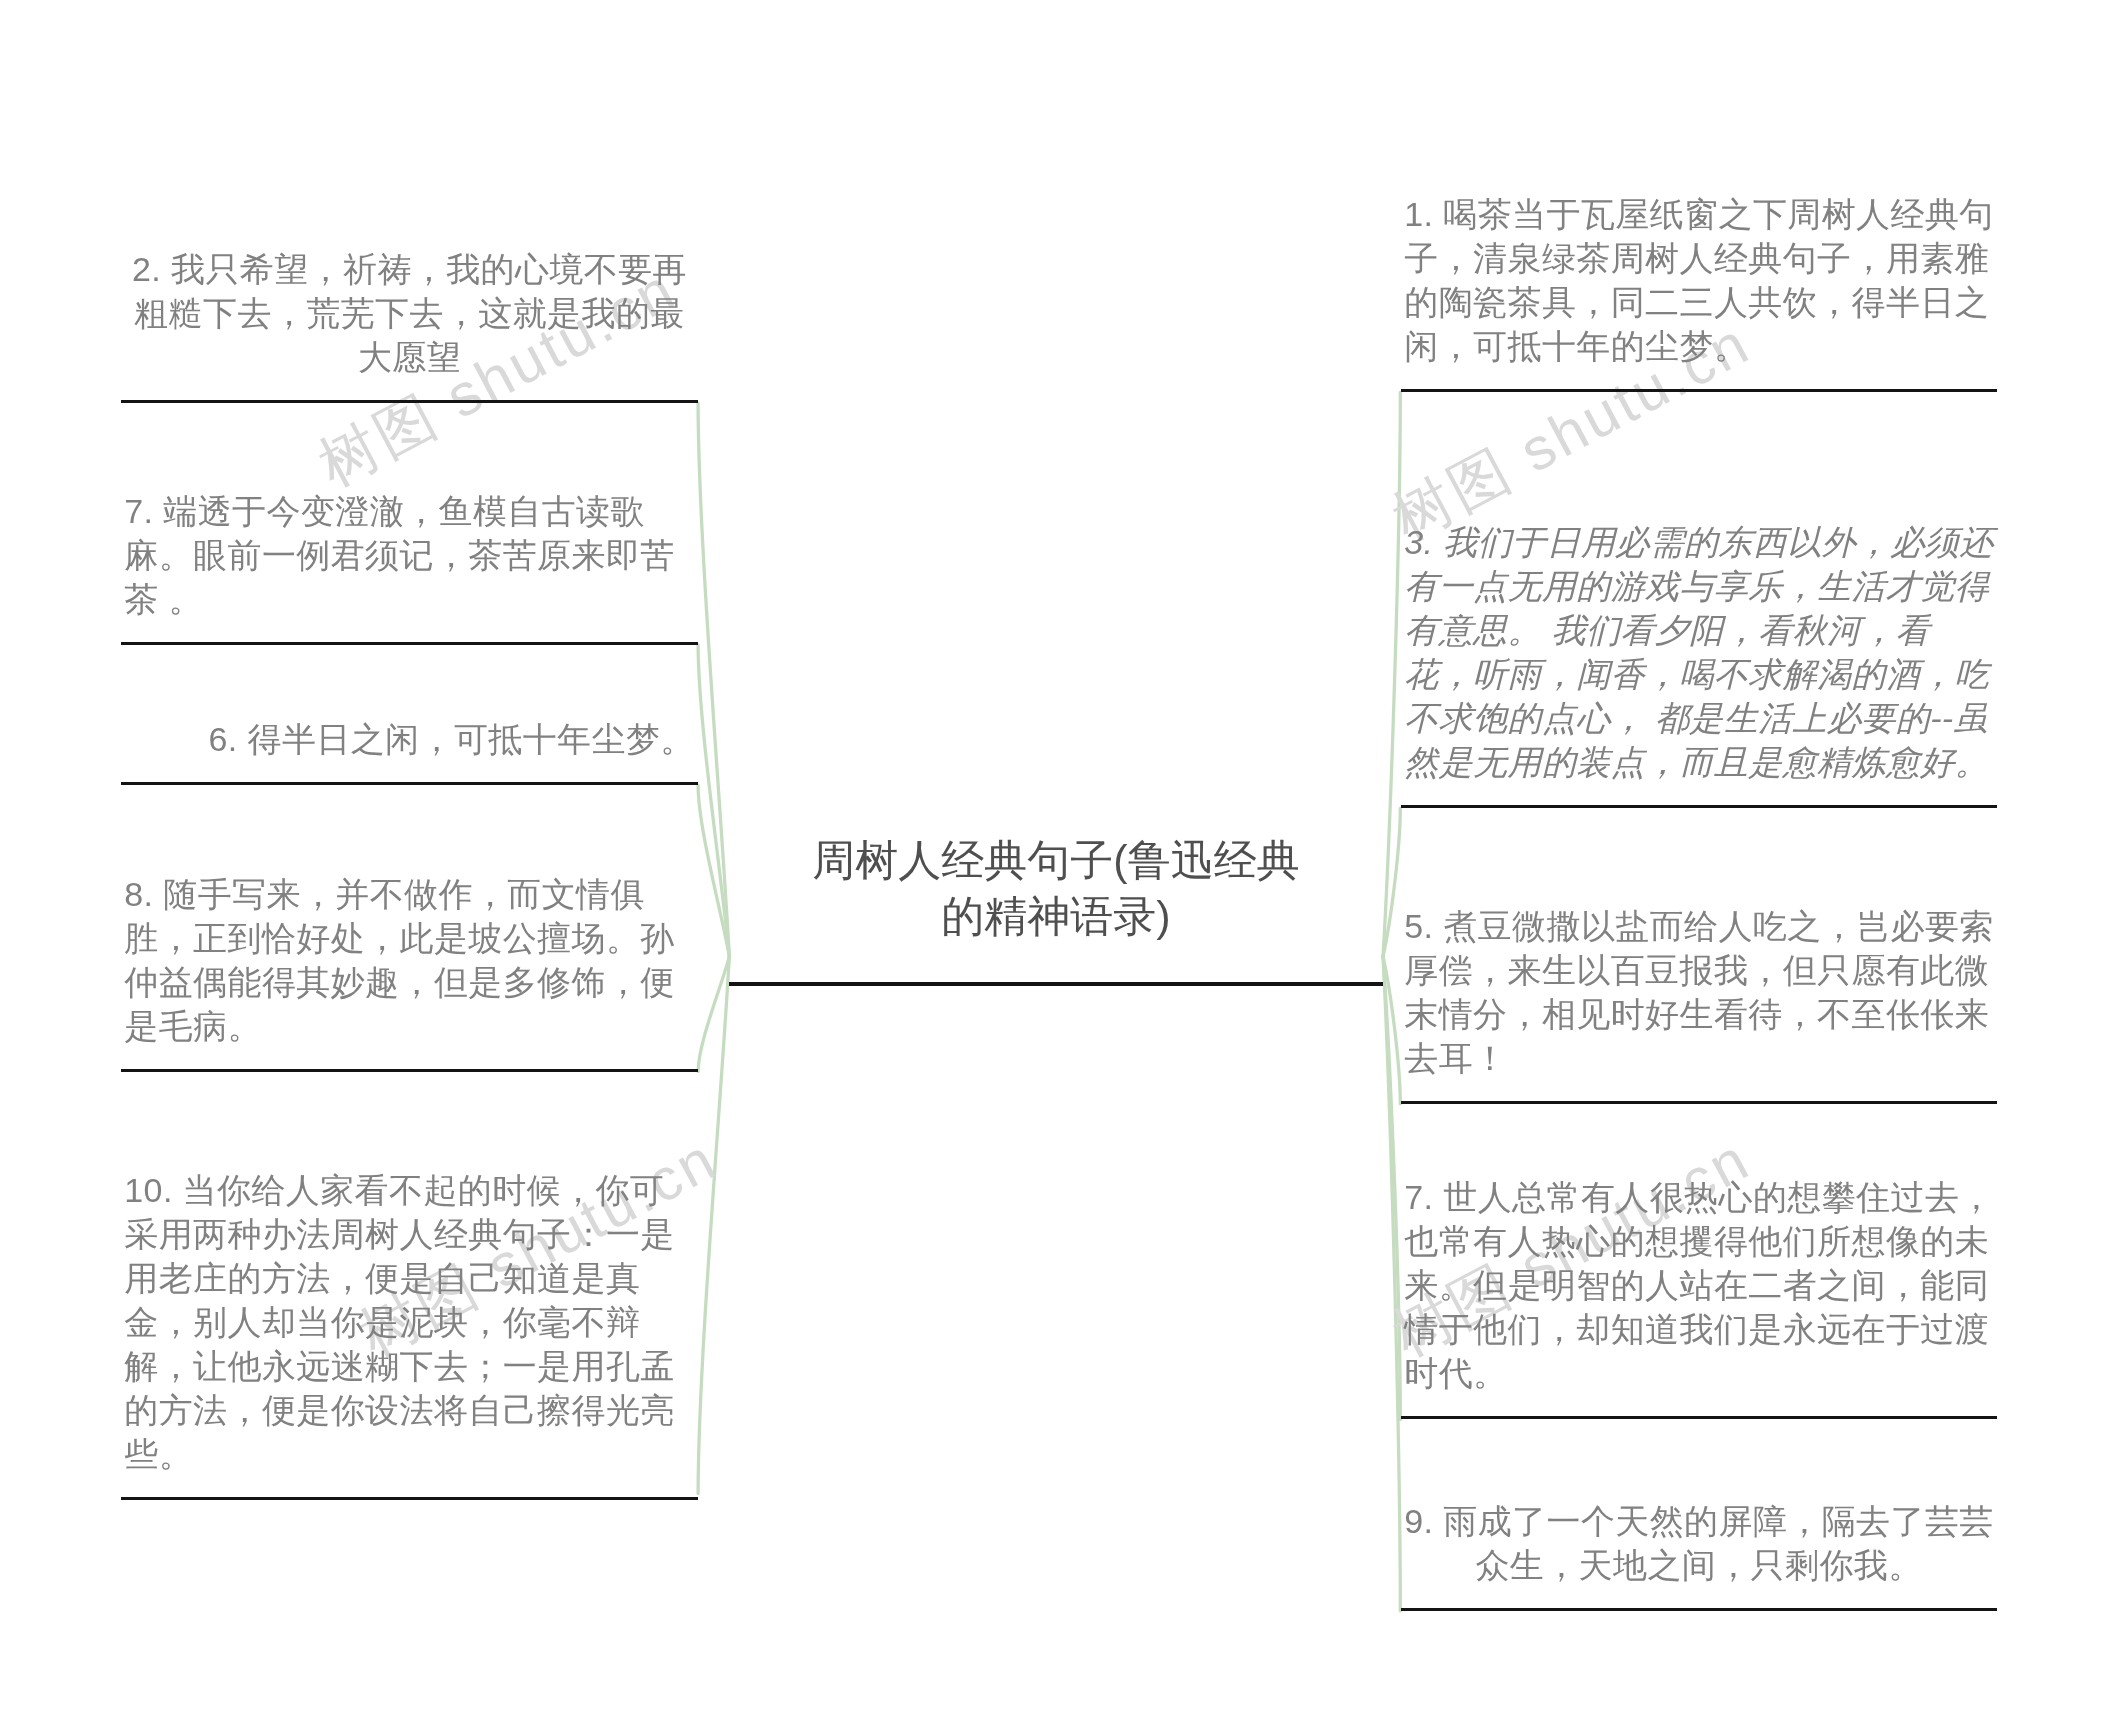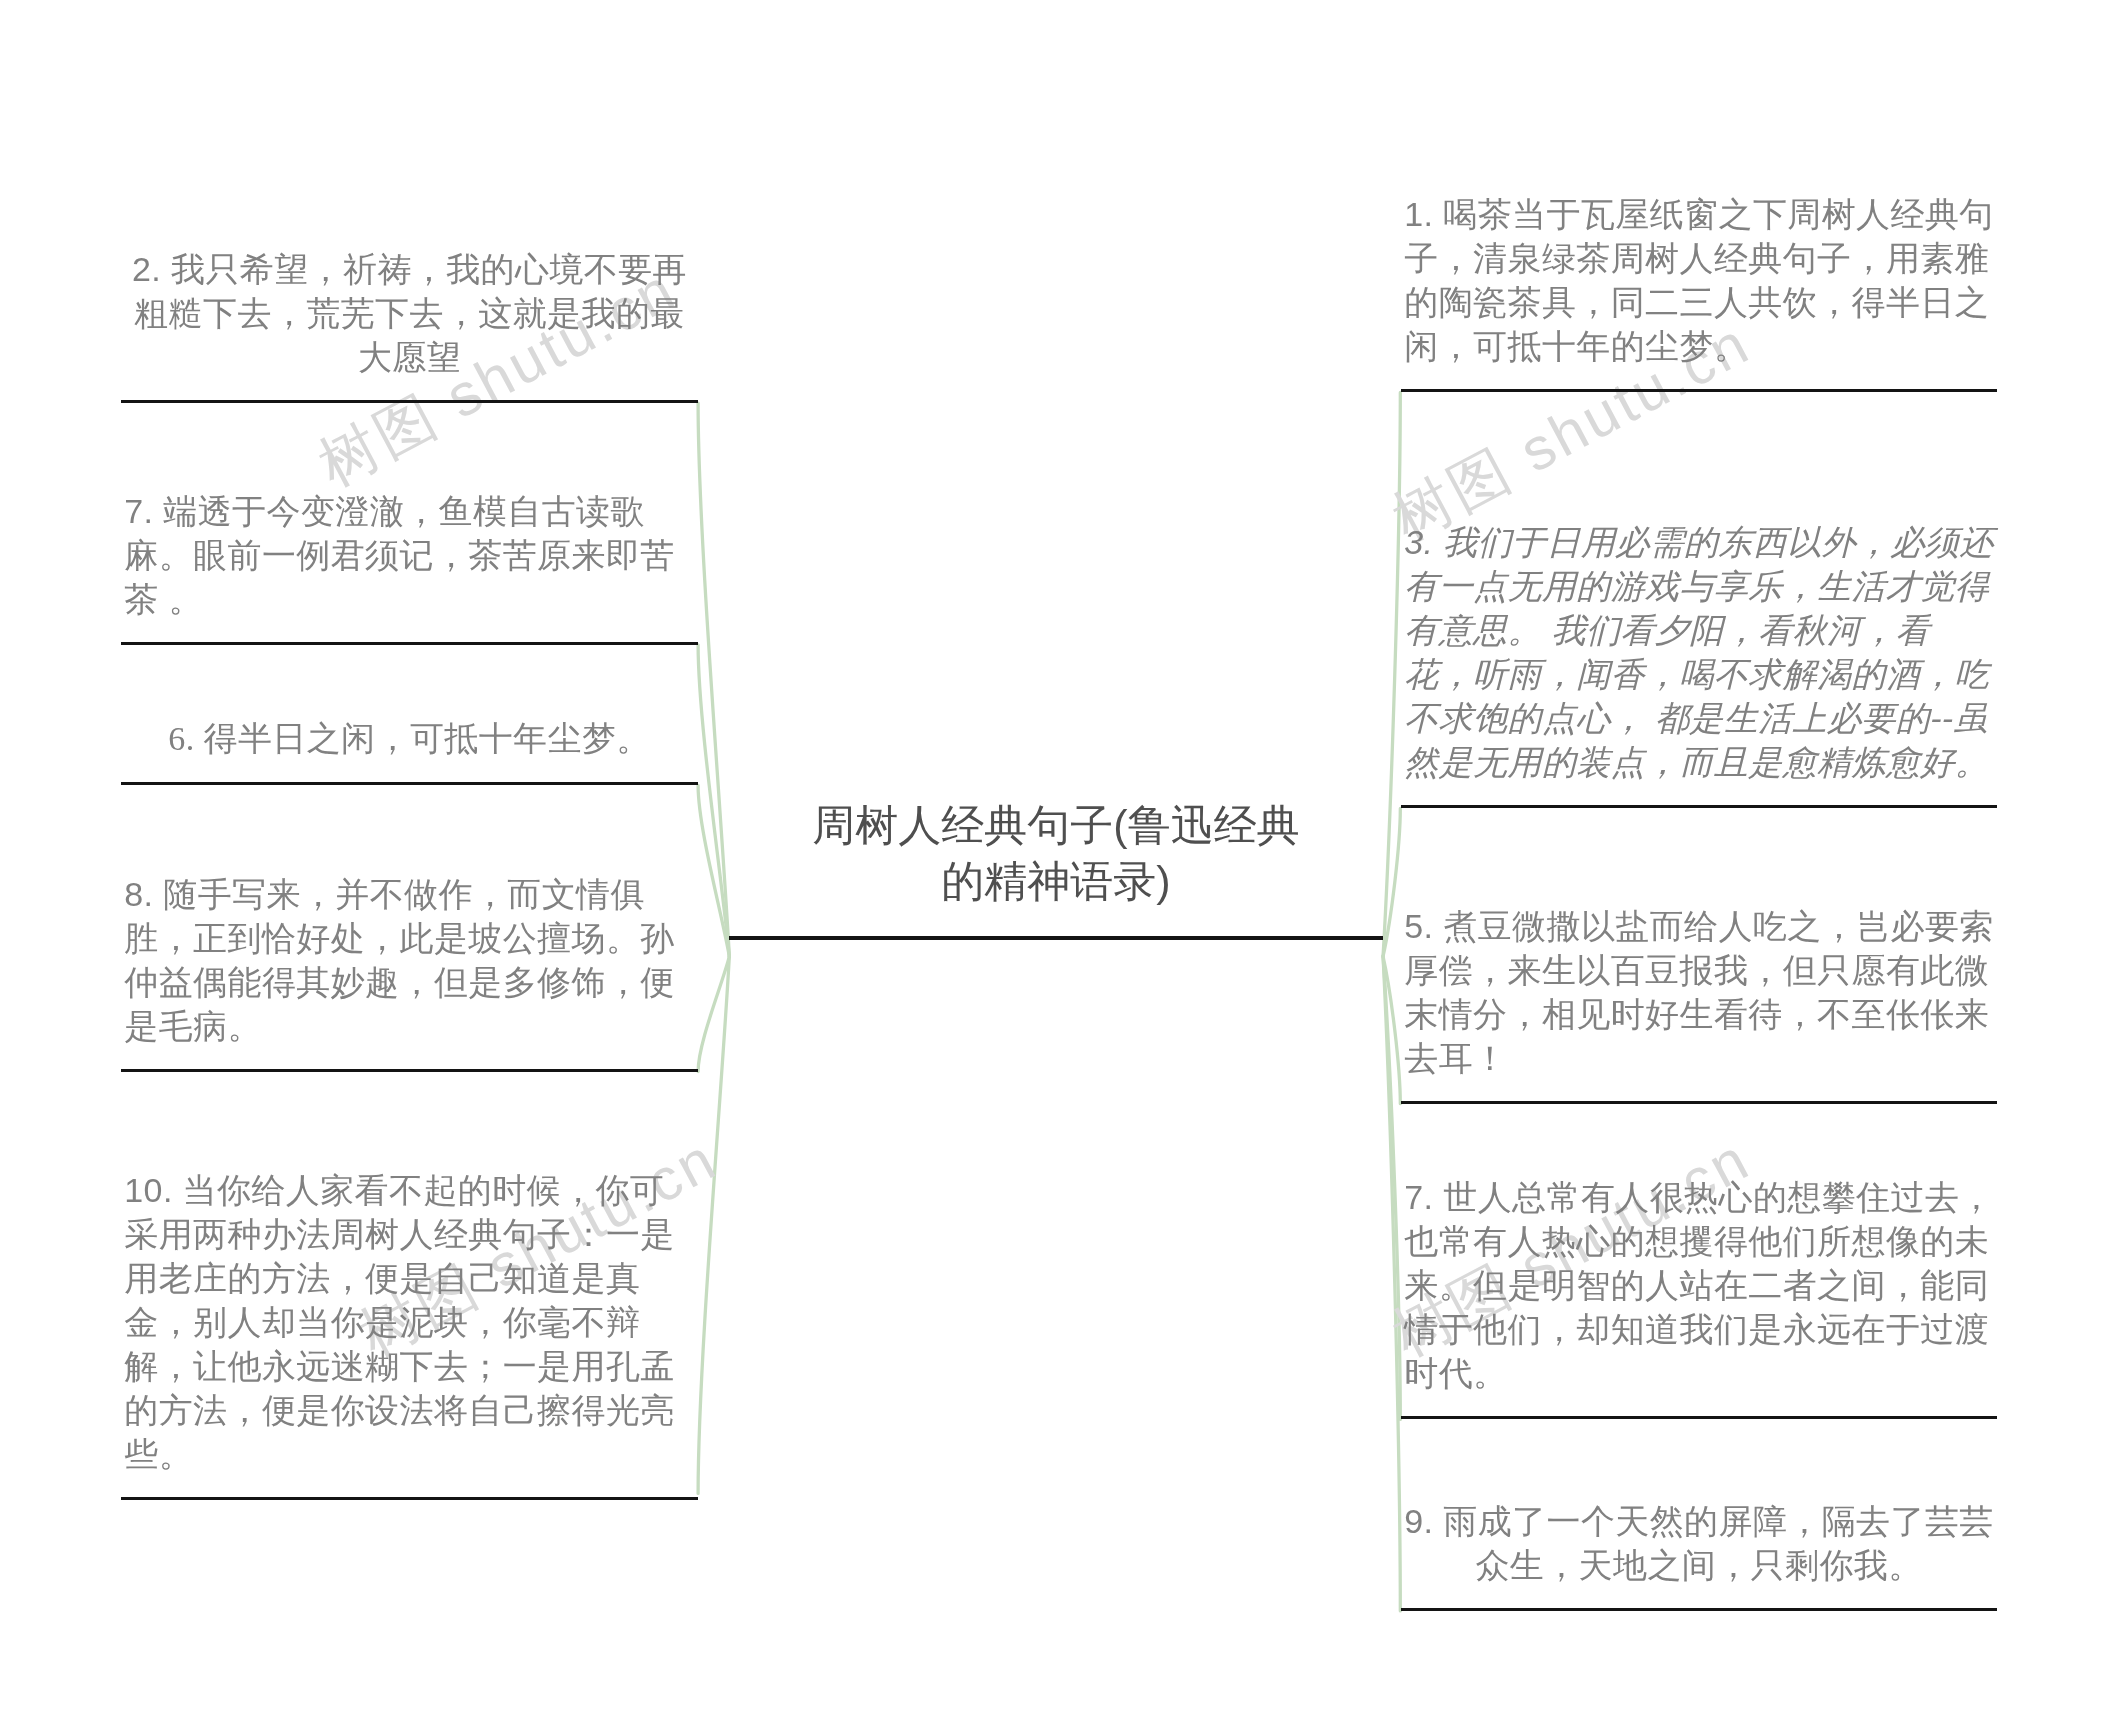--- a/index.html
+++ b/index.html
@@ -39,29 +39,29 @@
     z-index: 2;
     border-bottom: 3.3px solid #141414;
     padding: 0 3.3px 21.4px 3.3px;
     font-size: 34px;
     line-height: 44px;
     color: #818181;
     letter-spacing: 0.4px;
   }
   .node.left-col  { left: 121px;  width: 577px; }
   .node.right-col { left: 1401px; width: 596px; }
-  .node.centered  { text-align: center; font-family: Liberation Serif, serif; }
+  .node.centered  { text-align: right; }
   .center-topic {
     position: absolute;
     z-index: 2;
     left: 729px;
-    bottom: 792px;
+    bottom: 746px;
     width: 654px;
     border-bottom: 4.1px solid #141414;
-    padding-bottom: 27px;
+    padding-bottom: 38px;
   }
   .center-topic .topic-text {
     width: 510px;
     margin: 0 auto;
     text-align: center;
     font-size: 43px;
     line-height: 56px;
     color: #4f4f4f;
   }
 </style>

